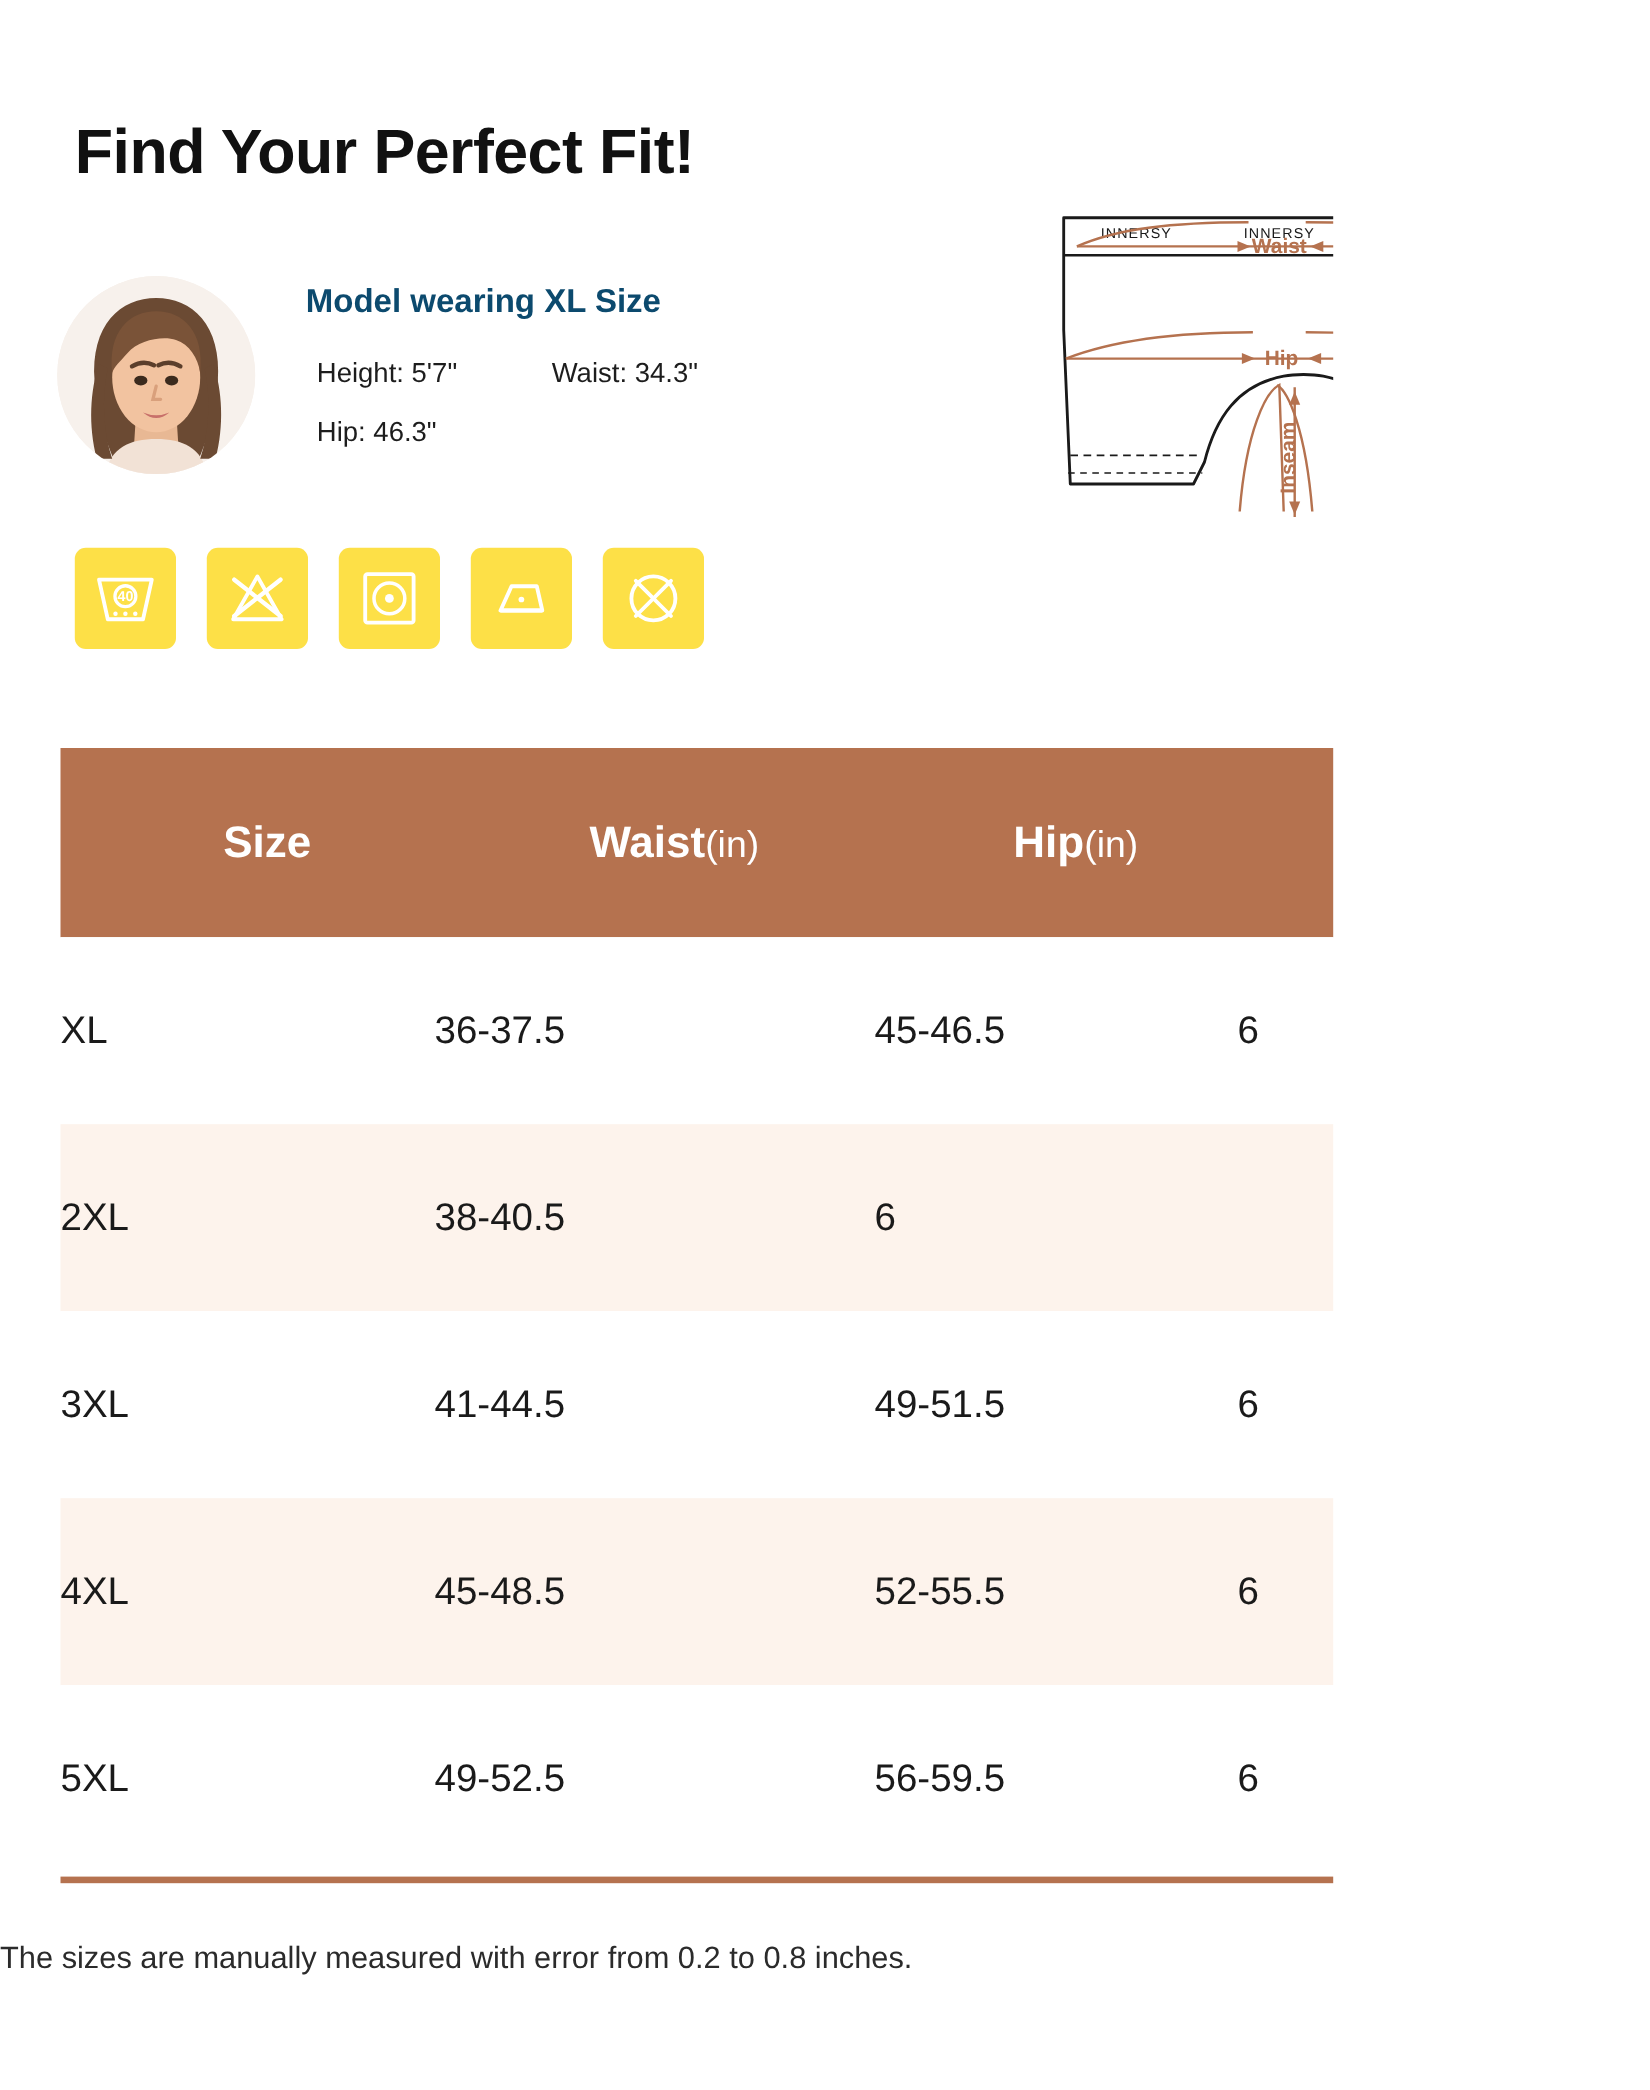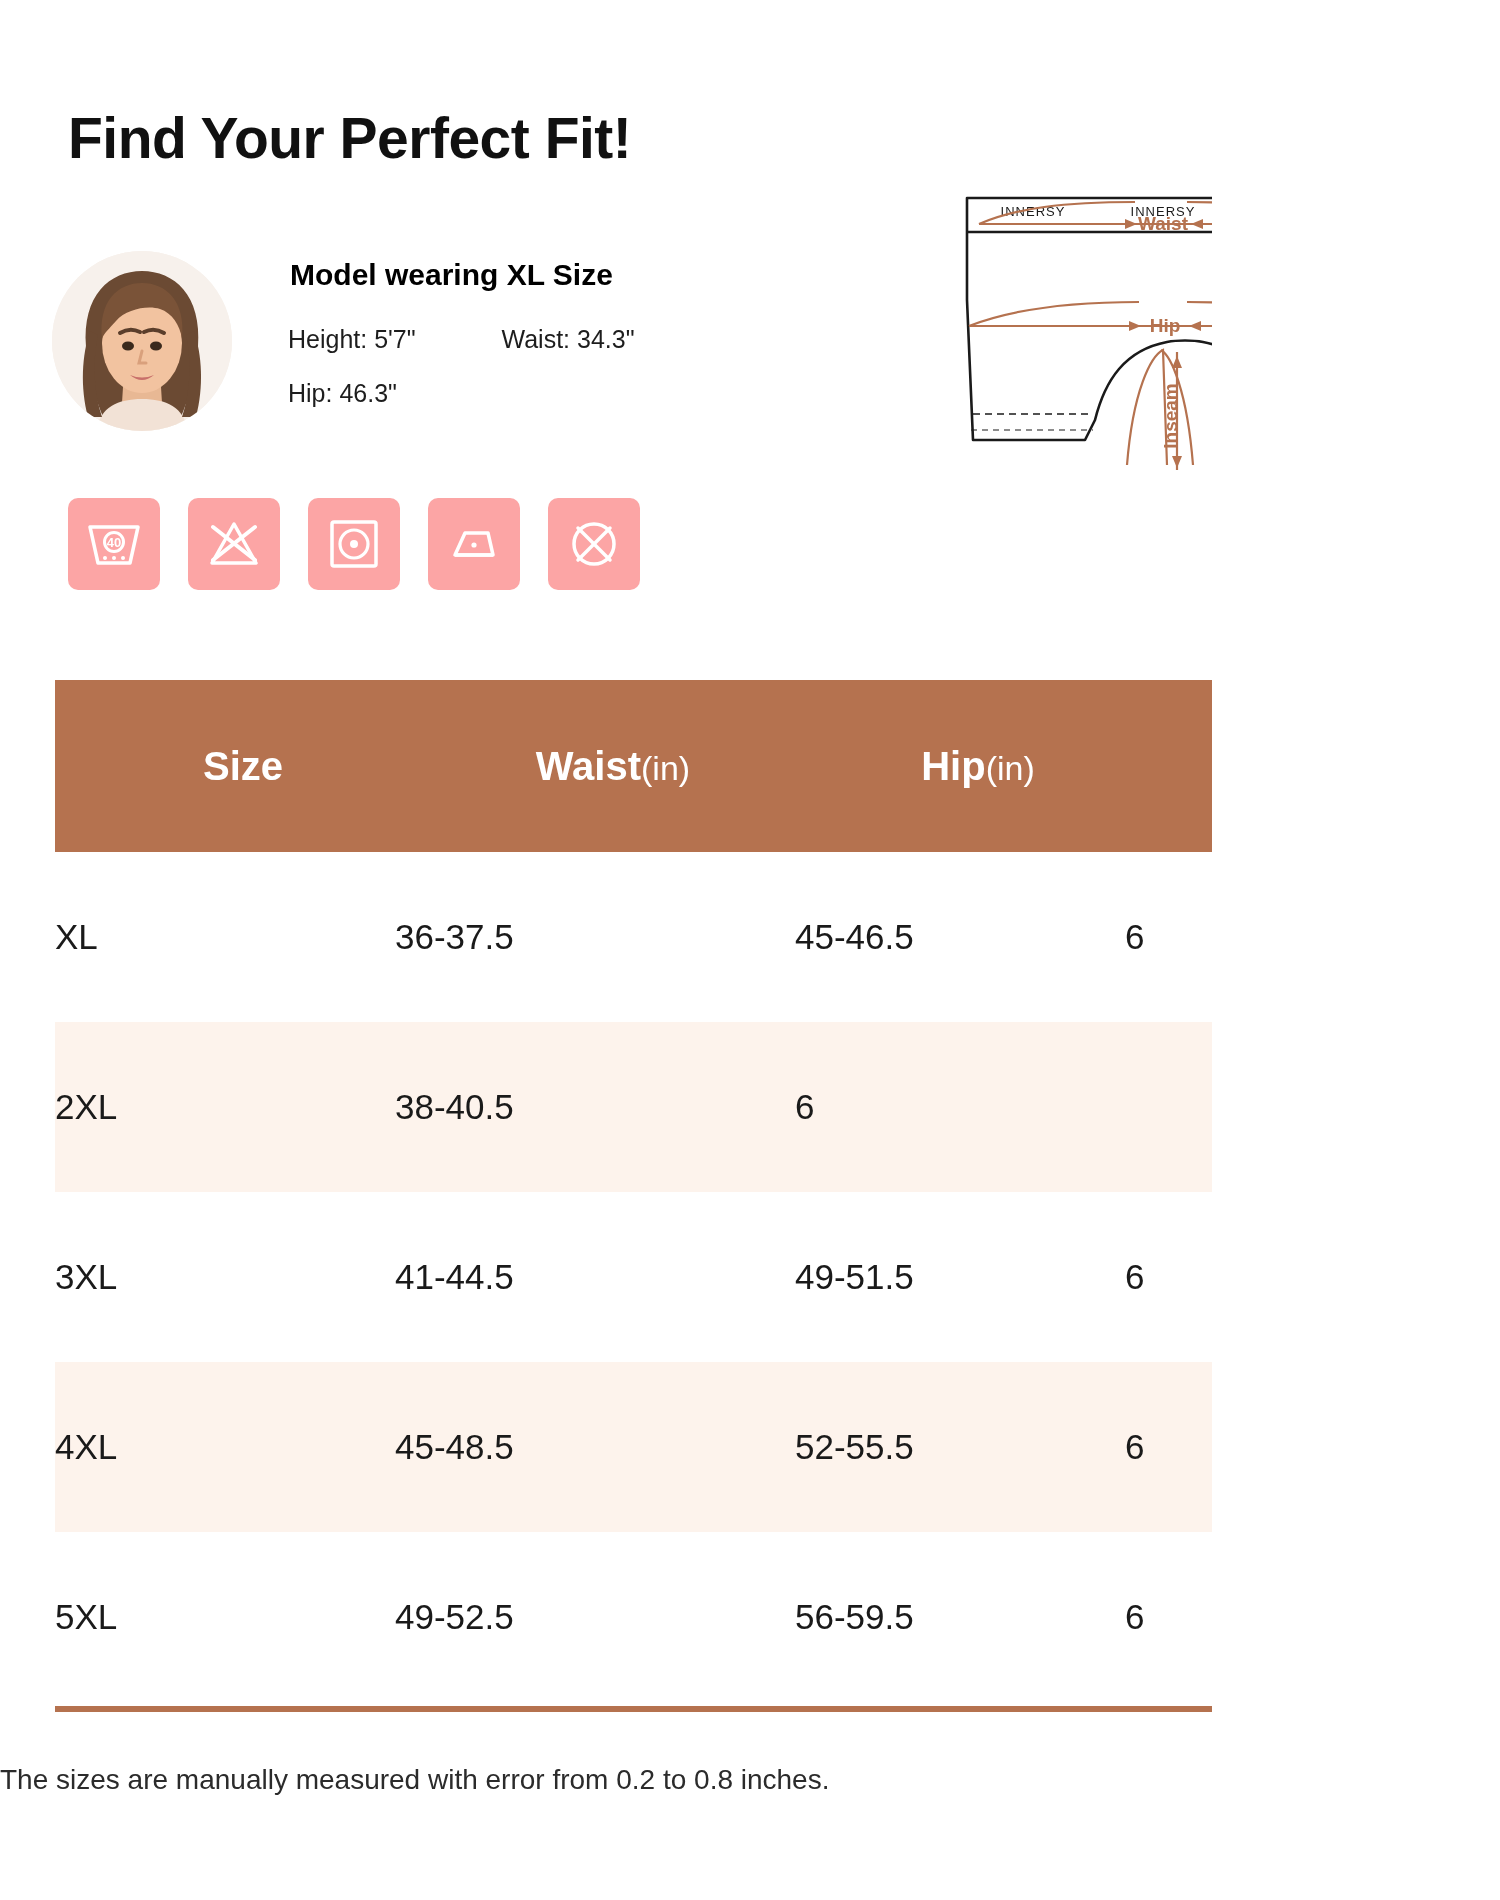--- a/index.html
+++ b/index.html
@@ -32,24 +32,24 @@
     left: 52px; top: 251px;
     width: 180px; height: 180px;
     border-radius: 50%;
     overflow: hidden;
     background: #f6efe9;
   }
   .avatar svg { display: block; width: 180px; height: 180px; }
 
   .model-head {
     position: absolute;
-    left: 290px; top: 258px;
+    left: 278px; top: 258px;
     font-size: 30px;
     font-weight: bold;
-    color: #000000;
+    color: #0c4a6e;
   }
   .model-line1 {
     position: absolute;
     left: 288px; top: 325px;
     font-size: 25px;
     color: #1d1d1d;
   }
   .model-line1 .sep { display: inline-block; width: 72px; }
   .model-line2 {
     position: absolute;
@@ -60,21 +60,21 @@
 
   
   .care-row {
     position: absolute;
     left: 68px; top: 498px;
     display: flex;
     gap: 28px;
   }
   .care-icon {
     width: 92px; height: 92px;
-    background: #fca5a5;
+    background: #fde047;
     border-radius: 10px;
     display: flex;
     align-items: center;
     justify-content: center;
   }
   .care-icon svg { display: block; }
 
   
   .diagram {
     position: absolute;

